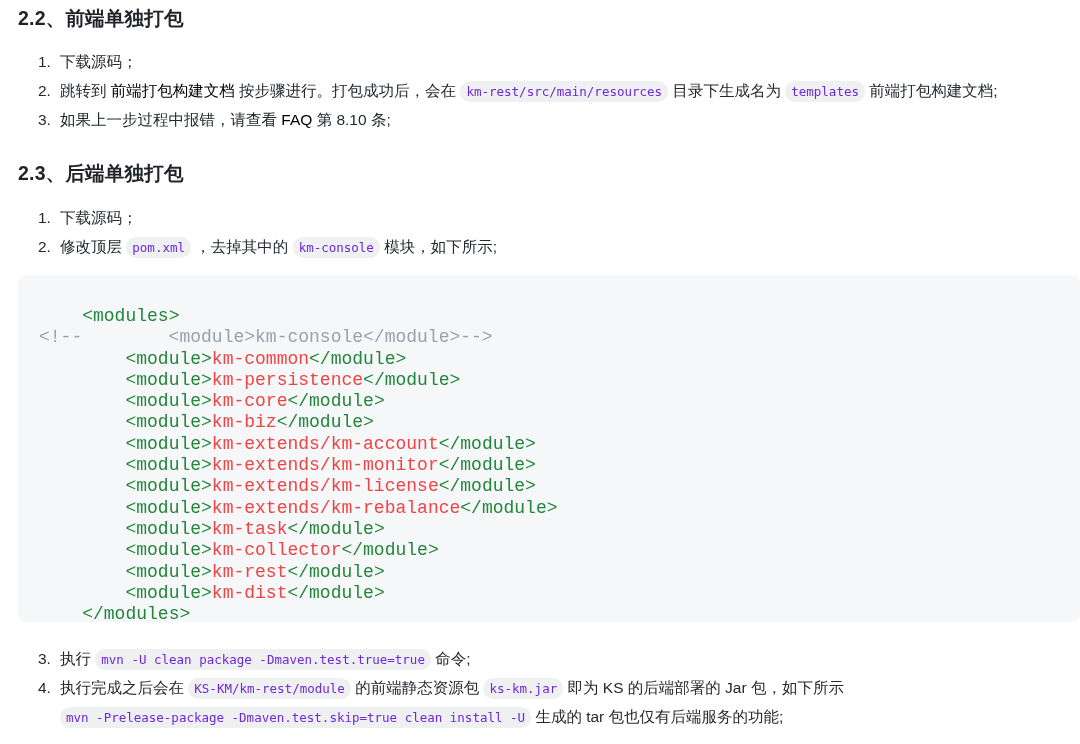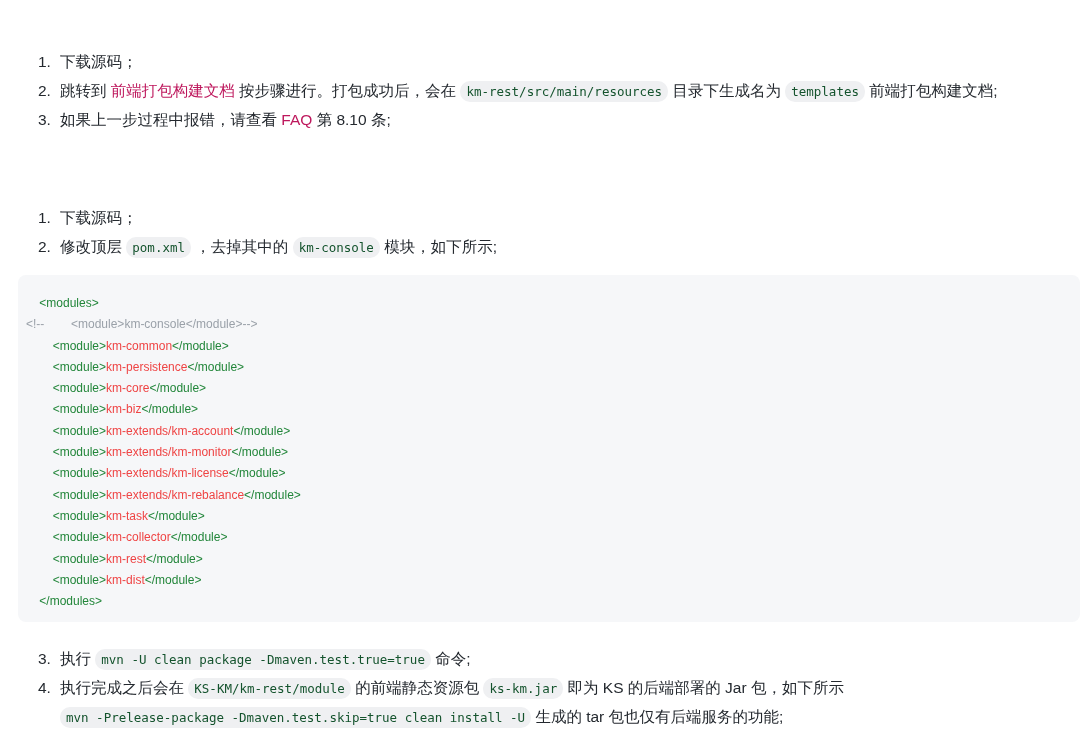--- a/index.html
+++ b/index.html
@@ -58,80 +58,82 @@
   }
   #list-front  { position: absolute; left: 38px; top: 47px; width: 1040px; }
   #list-back-a { position: absolute; left: 38px; top: 203px; width: 1000px; }
   #list-back-b { position: absolute; left: 38px; top: 644px; width: 1008px; }
 
   
   code.chip {
     font-family: "DejaVu Sans Mono", "Liberation Mono", monospace;
     font-size: 12.5px;
     background: #eff0f2;
-    color: #14532d;
+    color: #6d28d9;
     border-radius: 10px;
     padding: 3px 6px;
     white-space: pre;
     line-height: 1;
   }
 
   
   a.doclink {
-    color: #be185d;
+    color: #000000;
     text-decoration: none;
   }
 
   
   .codeblock {
     position: absolute;
     left: 18px;
     top: 275px;
     width: 1062px;
     height: 347px;
     background: #f6f7f9;
     border-radius: 8px;
     box-sizing: border-box;
     overflow: hidden;
   }
   .codeblock pre {
-    margin: 0;
+    margin: 13px;
     padding: 18px 0 0 0;
-    font-family: Liberation Sans, sans-serif;
-    font-size: 12px;
+    font-family: Liberation Mono, monospace;
+    font-size: 18px;
     line-height: 21.3px;
     color: #24292e;
     white-space: pre;
   }
   .codeblock .ln { display: block; padding-left: 8px; }
   .tag  { color: #22863a; }
   .txt  { color: #ef4444; }
   .cmt  { color: #9aa1a9; text-align: right; }
 </style>
 </head>
 <body>
 
 <div class="page">
 
+  <h3 class="section-heading" id="heading-22">2.2、前端单独打包</h3>
 
   <ol class="steps" id="list-front">
     <li>
       <span class="marker">1.</span>
       <span>下载源码；</span>
     </li>
     <li>
       <span class="marker">2.</span>
       <span>跳转到 </span><a class="doclink" href="#">前端打包构建文档</a><span> 按步骤进行。打包成功后，会在 </span><code class="chip">km-rest/src/main/resources</code><span> 目录下生成名为 </span><code class="chip">templates</code><span> 前端打包构建文档;</span>
     </li>
     <li>
       <span class="marker">3.</span>
       <span>如果上一步过程中报错，请查看 </span><a class="doclink" href="#">FAQ</a><span> 第 8.10 条;</span>
     </li>
   </ol>
 
+  <h3 class="section-heading" id="heading-23">2.3、后端单独打包</h3>
 
   <ol class="steps" id="list-back-a">
     <li>
       <span class="marker">1.</span>
       <span>下载源码；</span>
     </li>
     <li>
       <span class="marker">2.</span>
       <span>修改顶层 </span><code class="chip">pom.xml</code><span> ，去掉其中的 </span><code class="chip">km-console</code><span> 模块，如下所示;</span>
     </li>

